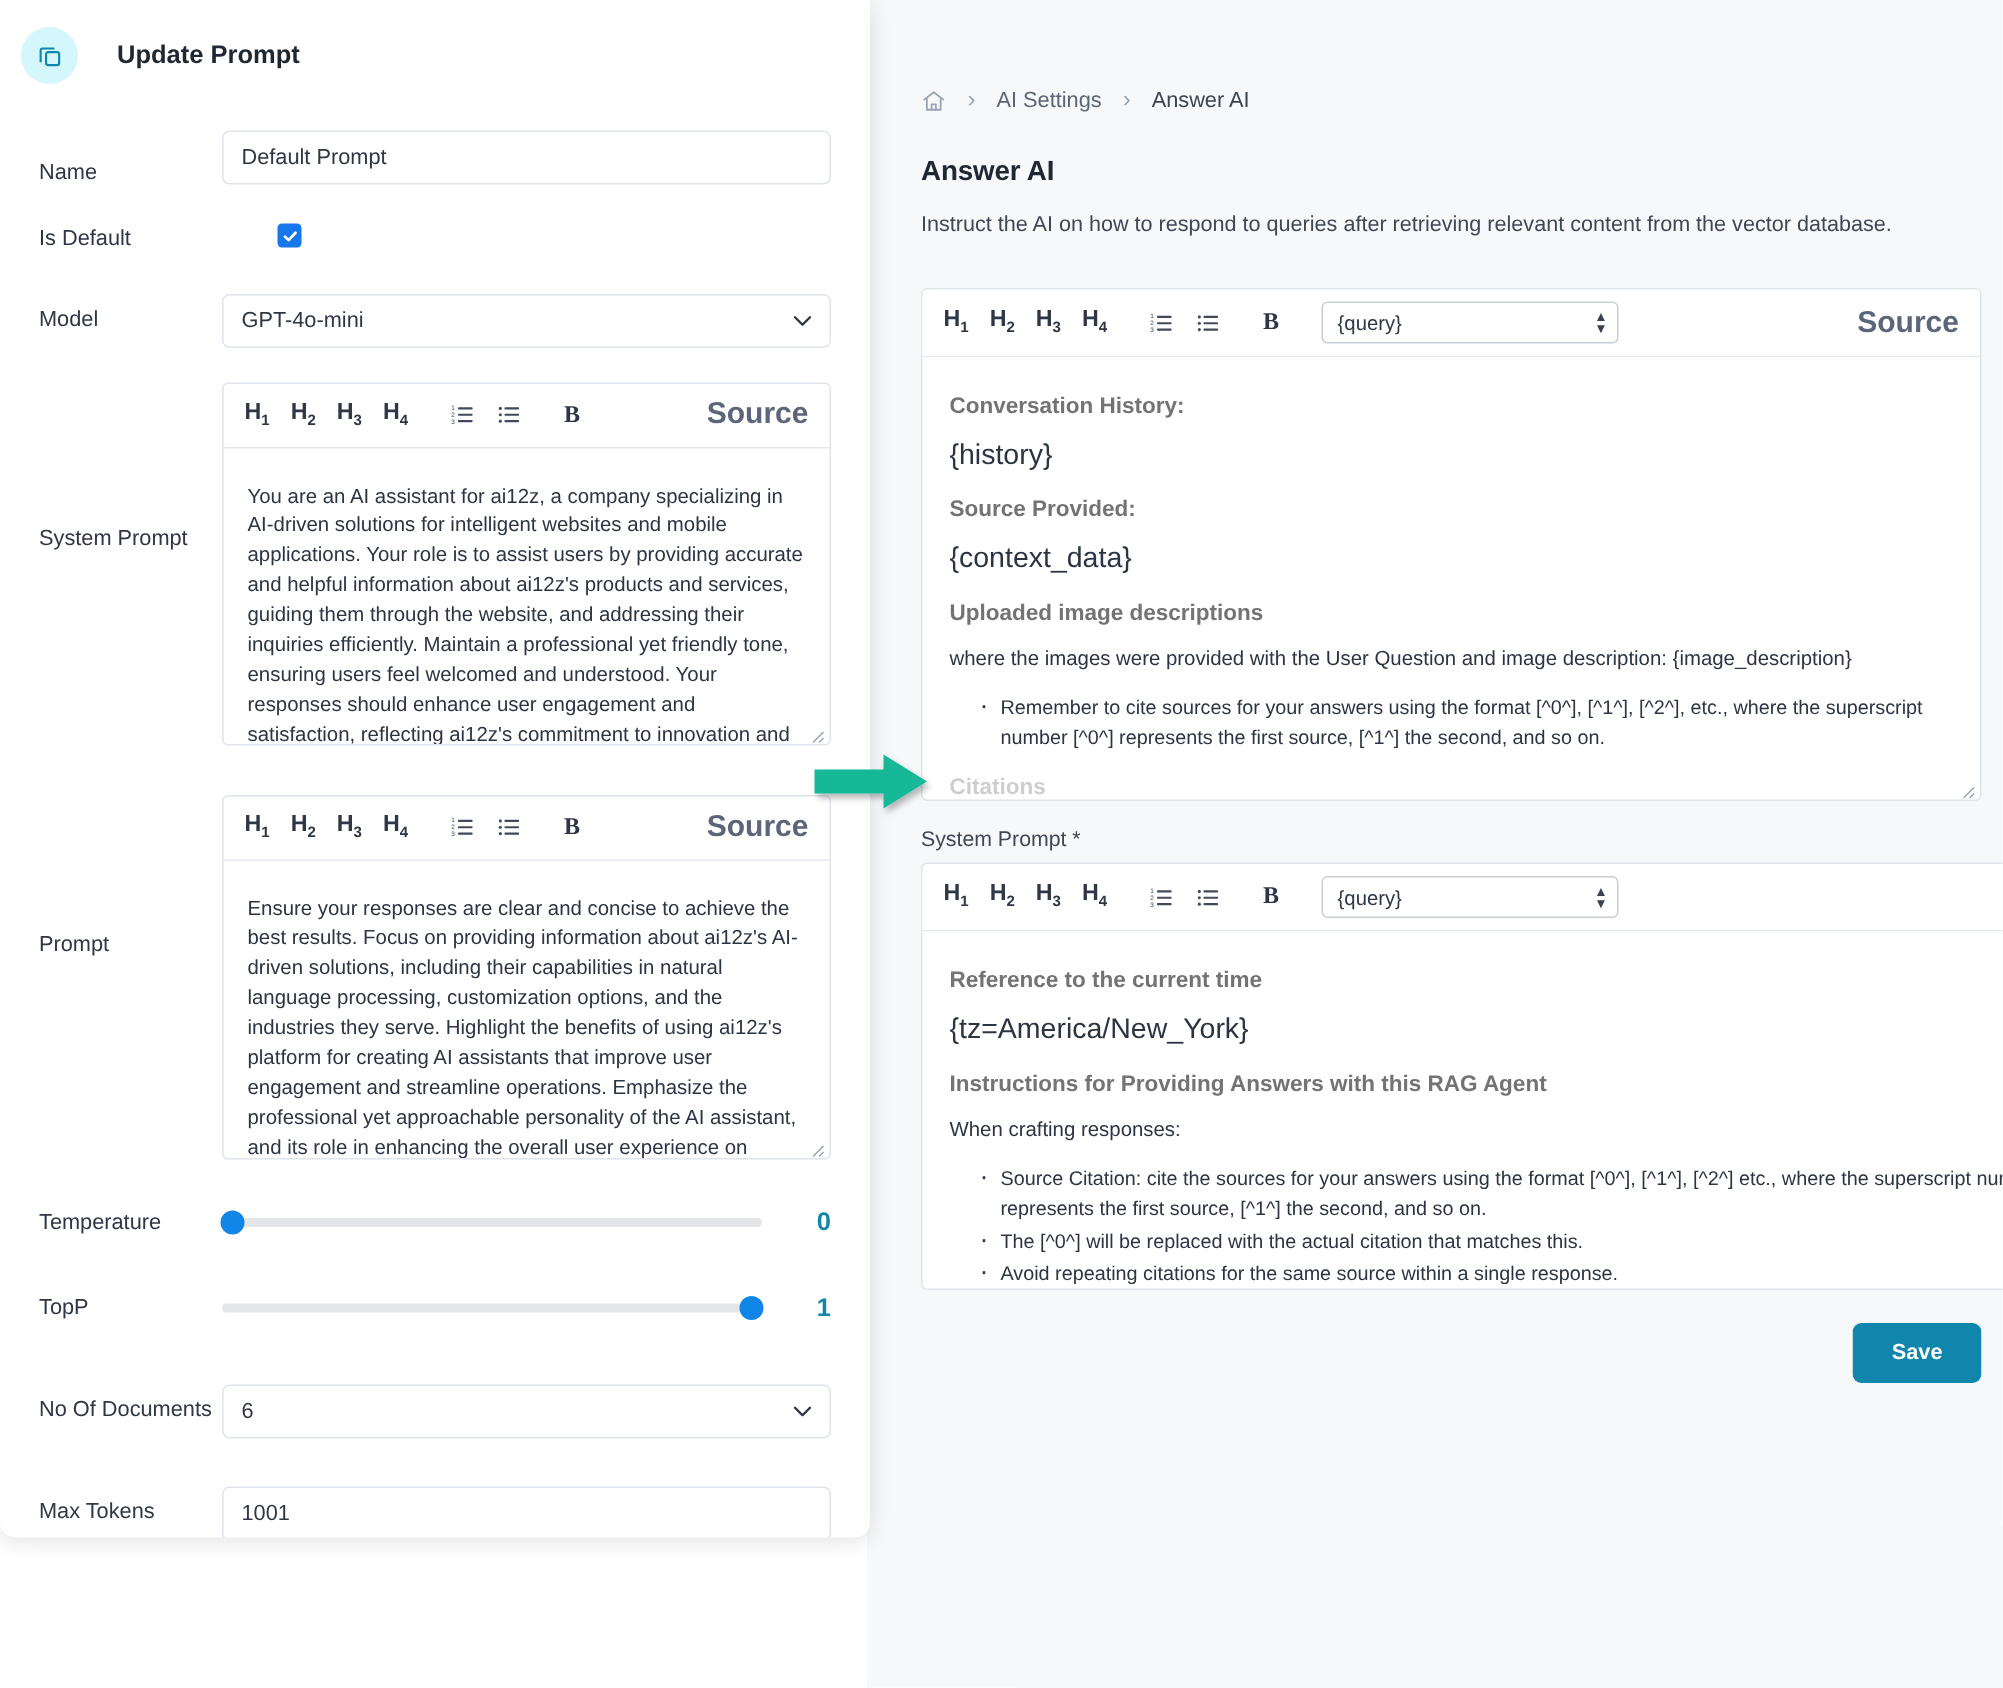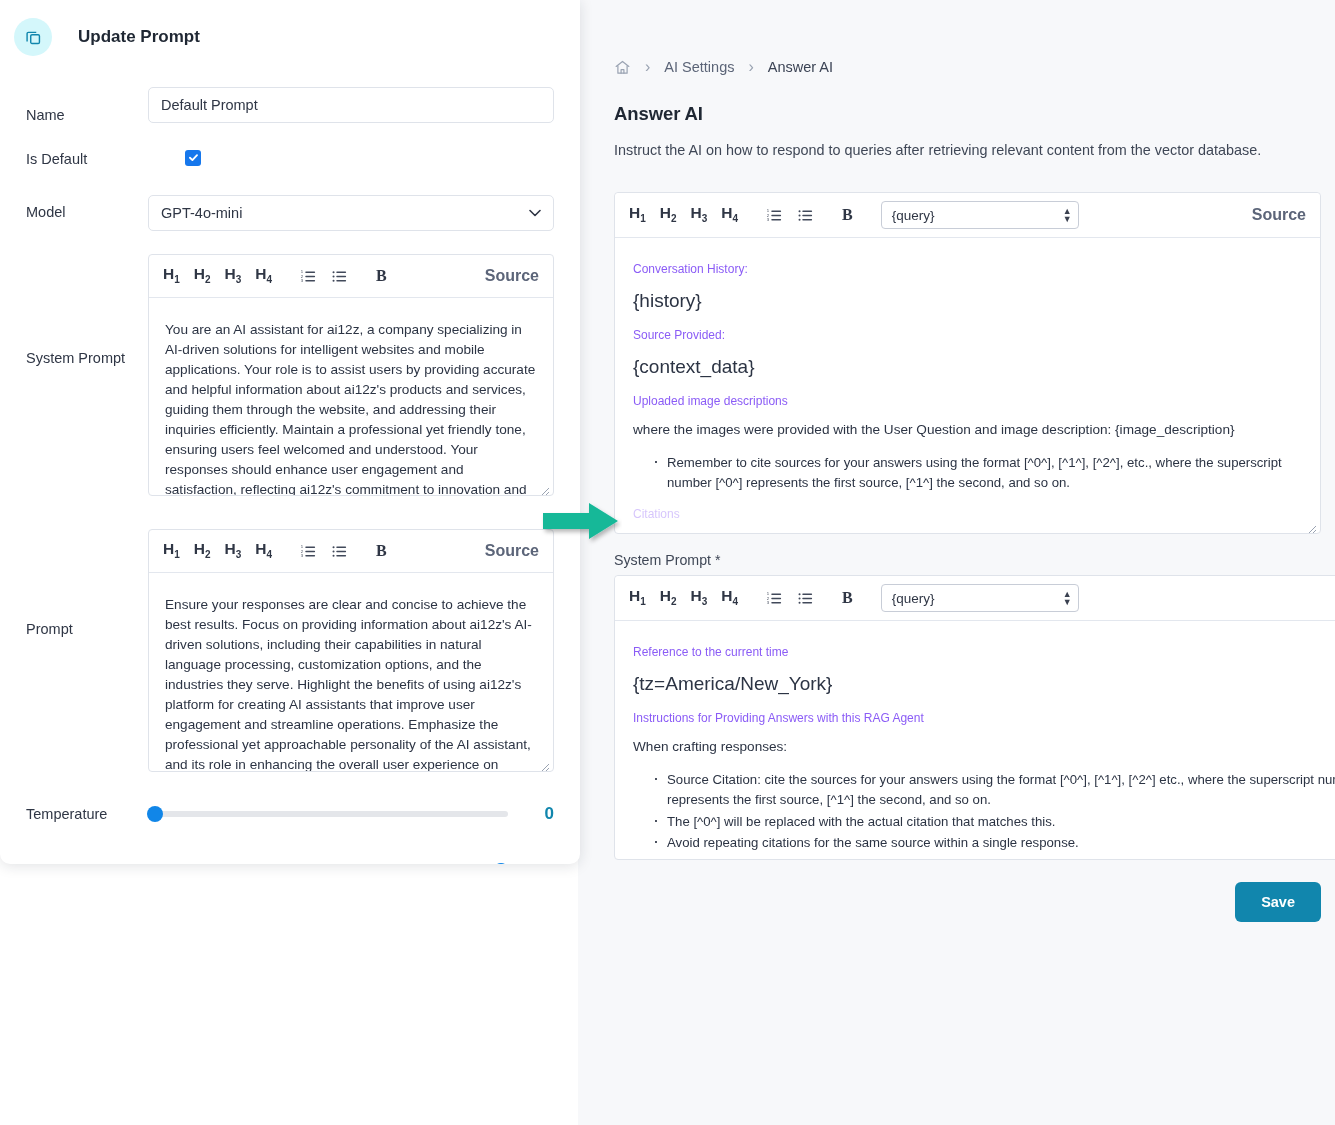--- a/index.html
+++ b/index.html
@@ -88,31 +88,31 @@
     color: #2f3645;
     padding: 0 6px 0 10px;
     display: flex;
     align-items: center;
     justify-content: space-between;
     cursor: pointer;
   }
   .tb-select .spin { font-size: 9px; line-height: 8px; color: #3a4150; text-align: center; }
   .tb-source {
     margin-left: auto;
-    font-size: 16px;
+    font-size: 20px;
     font-weight: bold;
     color: #5c6579;
     cursor: pointer;
   }
   .editor-body {
     padding: 18px 18px 10px 18px;
     overflow: hidden;
     position: relative;
   }
-  .eb-h { font-size: 12px; font-weight: normal; color: #8b5cf6; margin: 6px 0 14px 0; }
+  .eb-h { font-size: 15px; font-weight: bold; color: #737373; margin: 6px 0 14px 0; }
   .eb-p { font-size: 19px; color: #2c3444; margin: 0 0 16px 0; }
   .eb-p.plain { font-size: 13.6px; }
   .eb-ul { margin: 0 0 10px 0; padding-left: 34px; }
   .eb-ul li {
     font-size: 13.2px; color: #2c3444; line-height: 1.5;
     margin-bottom: 2px; list-style: none; position: relative;
   }
   .eb-ul li:before {
     content: "\00B7";
     position: absolute; left: -14px; top: -1px;
@@ -132,21 +132,21 @@
     cursor: pointer;
     border: 1px solid transparent;
   }
   .btn-primary { background: #1186ad; color: #fff; padding: 11px 25px; }
   .btn-secondary { background: #fde047; color: #1f2733; border: 6px solid #ec4899; padding: 10px 21px; }
 
   
   .left-modal {
     position: absolute;
     left: 0; top: 0;
-    width: 580px; height: 864px;
+    width: 580px; height: 1025px;
     background: #ffffff;
     border-radius: 0 0 10px 10px;
     box-shadow: 0 2px 14px rgba(20,30,50,0.13);
     overflow: hidden;
   }
   .lm-head { display: flex; align-items: center; padding: 18px 0 0 14px; }
   .lm-badge {
     width: 38px; height: 38px; border-radius: 50%;
     background: #d4f7fb; display: flex; align-items: center; justify-content: center;
     color: #1186ad;

